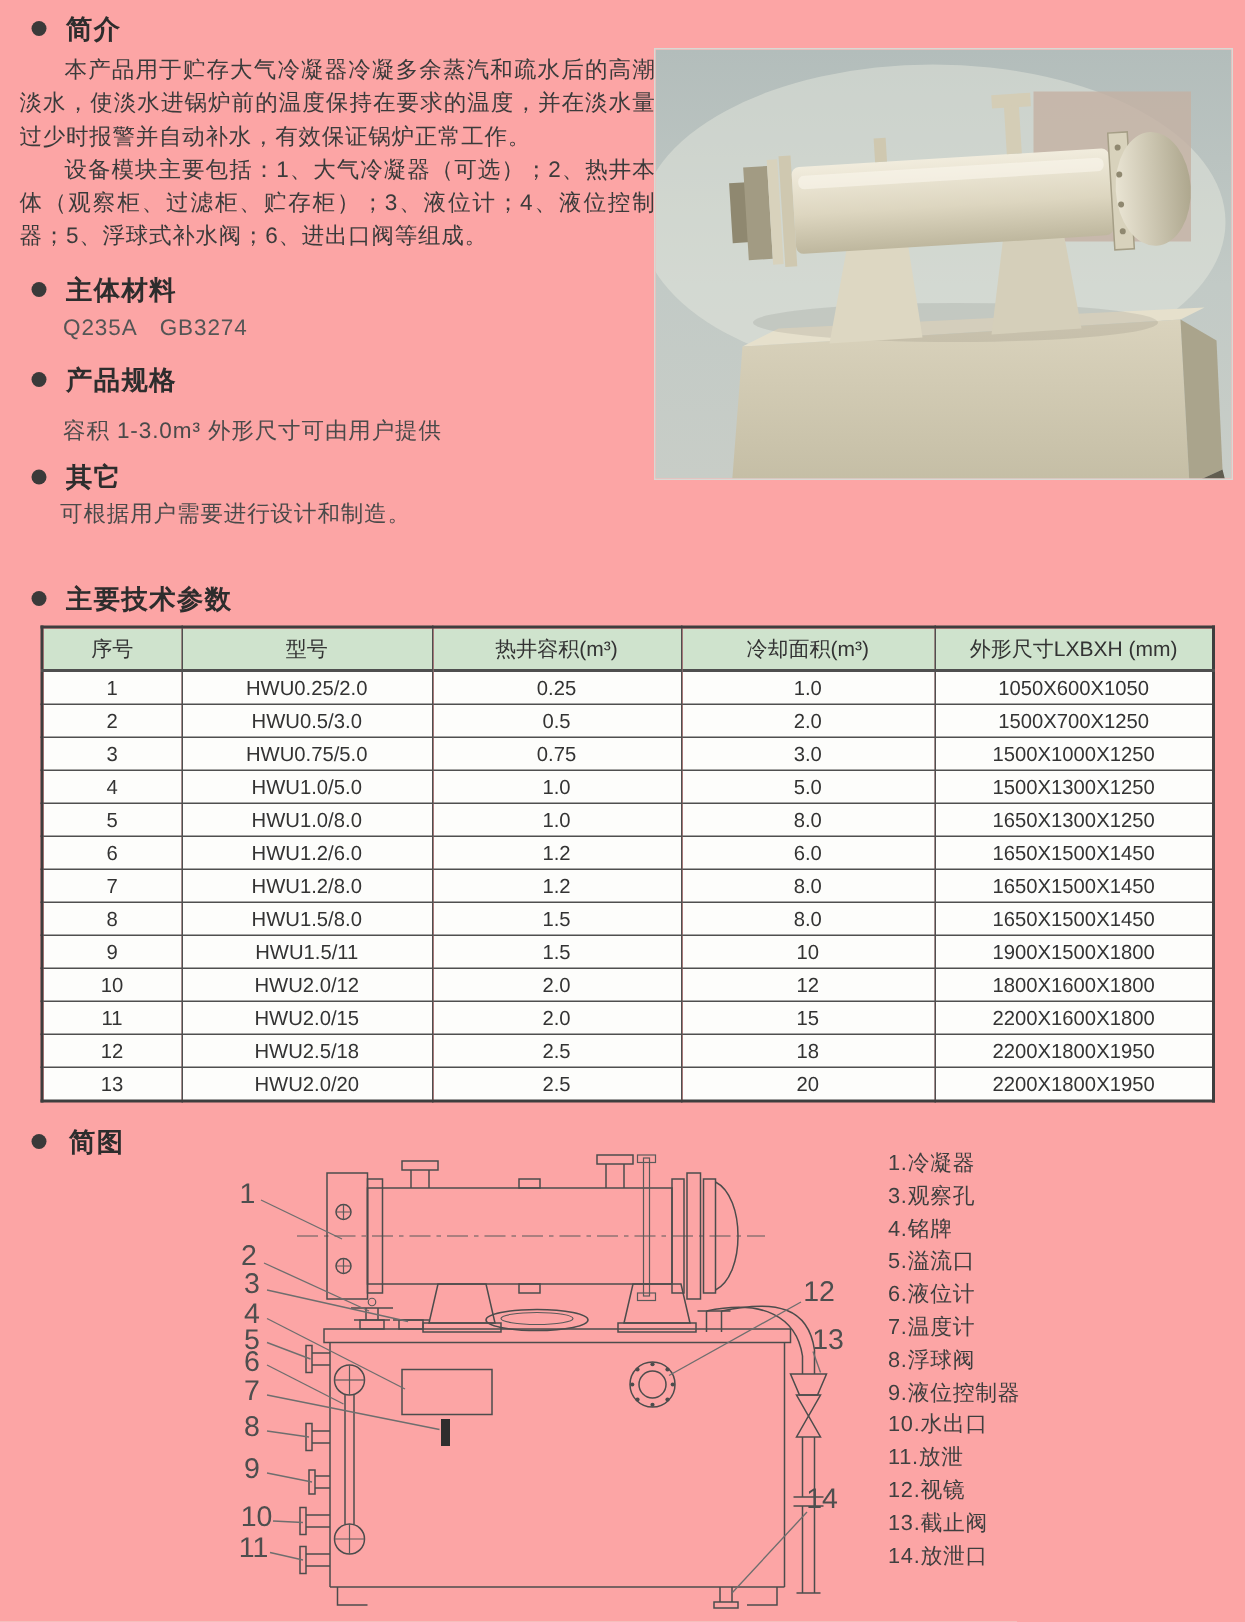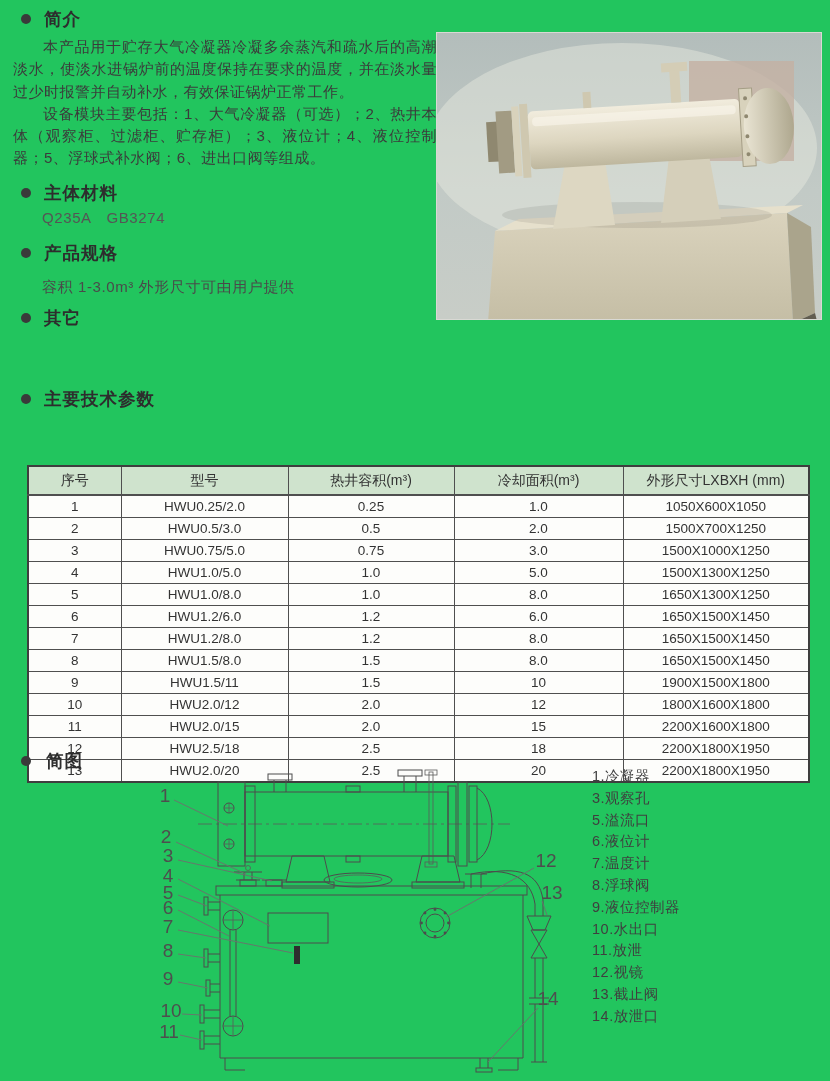--- a/index.html
+++ b/index.html
@@ -3,21 +3,21 @@
 <meta charset="utf-8">
 <style>
   html,body{margin:0;padding:0;}
   body{
     width:830px;height:1081px;
     background:#e9e9e6;
     font-family:"Liberation Sans","DejaVu Sans",sans-serif;
   }
   .page{
     position:relative;width:830px;height:1081px;
-    background:#22c55e;overflow:hidden;color:#3a3a3a;
+    background:#fca5a5;overflow:hidden;color:#3a3a3a;
   }
   .heading{
     position:absolute;display:flex;align-items:center;gap:13px;
     font-size:17.5px;font-weight:bold;color:#2d2d2d;letter-spacing:1px;
   }
   .heading .bullet{
     width:10px;height:10px;border-radius:50%;background:#3a3a3a;flex:0 0 auto;
   }
   .body-text{
     position:absolute;font-size:15px;line-height:22.3px;color:#3b3b3b;
@@ -35,21 +35,21 @@
   
   .tech-table{
     position:absolute;left:27px;top:417px;width:781px;
     border-collapse:collapse;table-layout:fixed;
     font-size:13.5px;color:#333;
   }
   .tech-table th,.tech-table td{
     border:1px solid #4f4f4f;text-align:center;padding:0;
     overflow:hidden;white-space:nowrap;
   }
-  .tech-table{border:2px solid #3e3e3e;margin-top:48px;}
+  .tech-table{border:2px solid #3e3e3e;}
   .tech-table thead th{
     background:#cfe3cd;font-weight:400;height:27px;font-size:14px;
     border-bottom-width:2px;
   }
   .tech-table tbody td{height:21px;background:#fdfdfb;}
   
   .diagram-svg{position:absolute;left:128px;top:768px;}
   .legend{
     position:absolute;left:592px;top:766px;width:170px;
     font-size:14.5px;line-height:21.8px;color:#3f3f3f;letter-spacing:0.5px;
@@ -144,20 +144,21 @@
   <div class="heading" style="left:21px;top:241px;">
     <span class="bullet"></span>
     <span>产品规格</span>
   </div>
   <div class="sub-text" style="left:42px;top:278px;">容积 1-3.0m³ 外形尺寸可由用户提供</div>
 
   <div class="heading" style="left:21px;top:306px;">
     <span class="bullet"></span>
     <span>其它</span>
   </div>
+  <div class="sub-text" style="left:40px;top:333px;">可根据用户需要进行设计和制造。</div>
 
   <div class="heading" style="left:21px;top:387px;justify-content:center;">
     <span class="bullet"></span>
     <span>主要技术参数</span>
   </div>
 
   <table class="tech-table">
     <colgroup>
       <col style="width:93px">
         <col style="width:167px">
@@ -433,20 +434,21 @@
     </g>
   </svg>
 
   <div class="legend">
 
       <div class="legend-item">1.冷凝器</div>
 
 
       <div class="legend-item">3.观察孔</div>
 
+      <div class="legend-item">4.铭牌</div>
 
       <div class="legend-item">5.溢流口</div>
 
       <div class="legend-item">6.液位计</div>
 
       <div class="legend-item">7.温度计</div>
 
       <div class="legend-item">8.浮球阀</div>
 
       <div class="legend-item">9.液位控制器</div>

